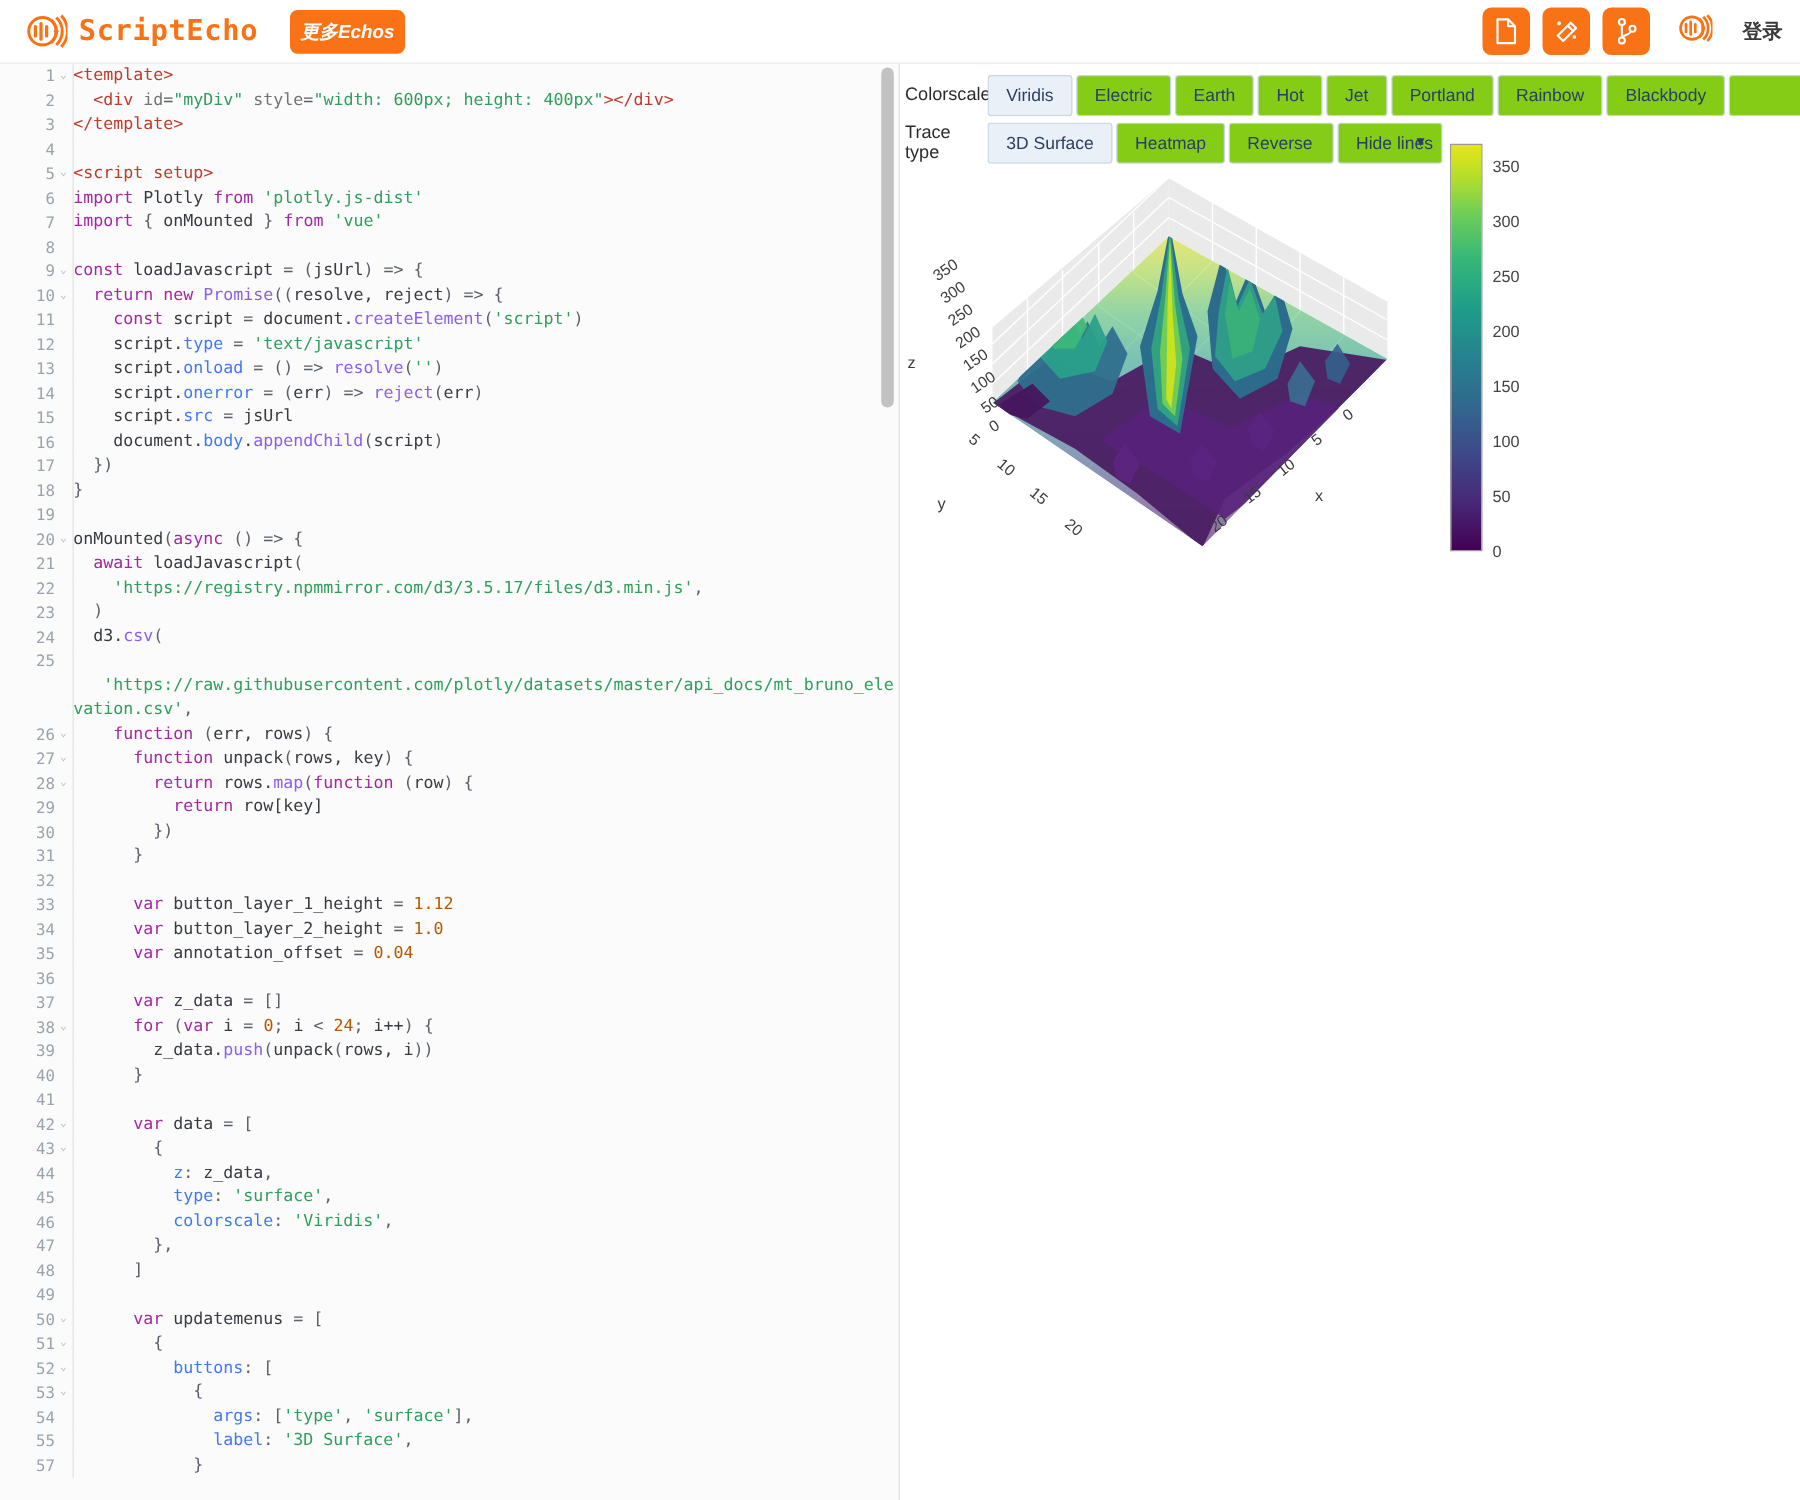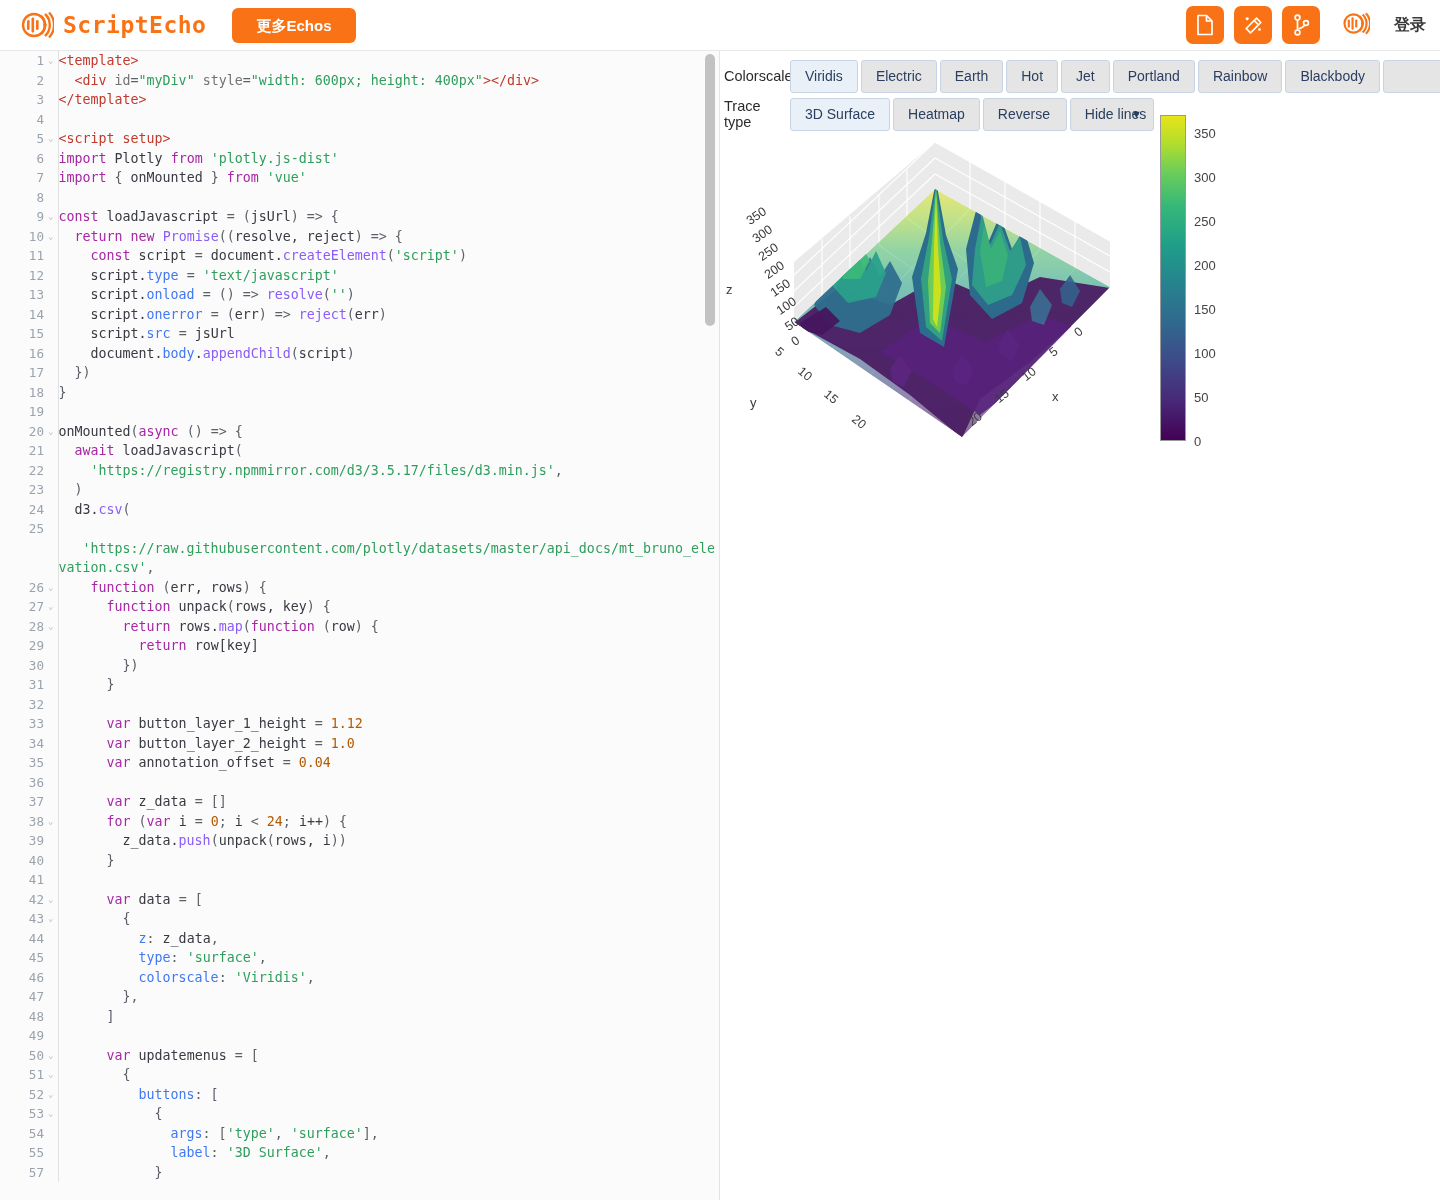--- a/index.html
+++ b/index.html
@@ -30,24 +30,25 @@
     font-family: "DejaVu Sans Mono", monospace;
   }
   .more-btn {
     margin-left: 26px;
     background: #f97316;
     color: #fff;
     border: none;
     border-radius: 6px;
     font-size: 15px;
     font-weight: 600;
-    padding: 10px 24px;
+    padding: 10px 8px;
     cursor: pointer;
     line-height: 1;
     font-family: "Liberation Sans", sans-serif;
+    font-style: italic;
   }
   .header-right {
     margin-left: auto;
     display: flex;
     align-items: center;
     gap: 10px;
   }
   .icon-btn {
     width: 38px; height: 38px;
     background: #f97316;
@@ -157,21 +158,21 @@
   .ctrl-label {
     font-size: 14.5px;
     color: #2b2b2b;
     width: 68px;
     flex: none;
     padding-left: 2px;
     font-family: "Liberation Sans", sans-serif;
   }
   .pbtn {
     border: 1px solid #c8d4e3;
-    background: #e5e5e5;
+    background: #84cc16;
     border-radius: 3px;
     font-size: 14px;
     color: #2a3f5f;
     height: 33px;
     padding: 0 14px;
     margin-right: 3px;
     cursor: pointer;
     display: flex; align-items: center;
     white-space: nowrap;
     font-family: "Liberation Sans", sans-serif;

